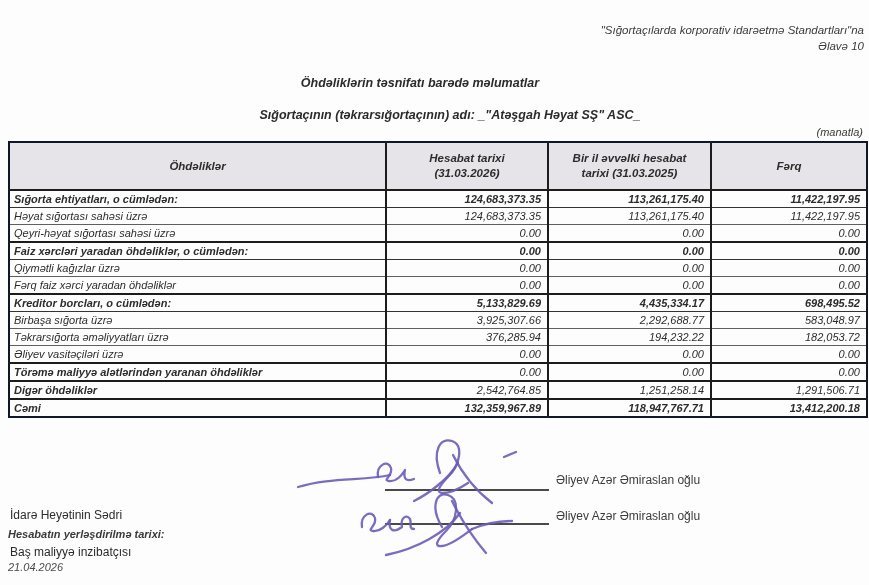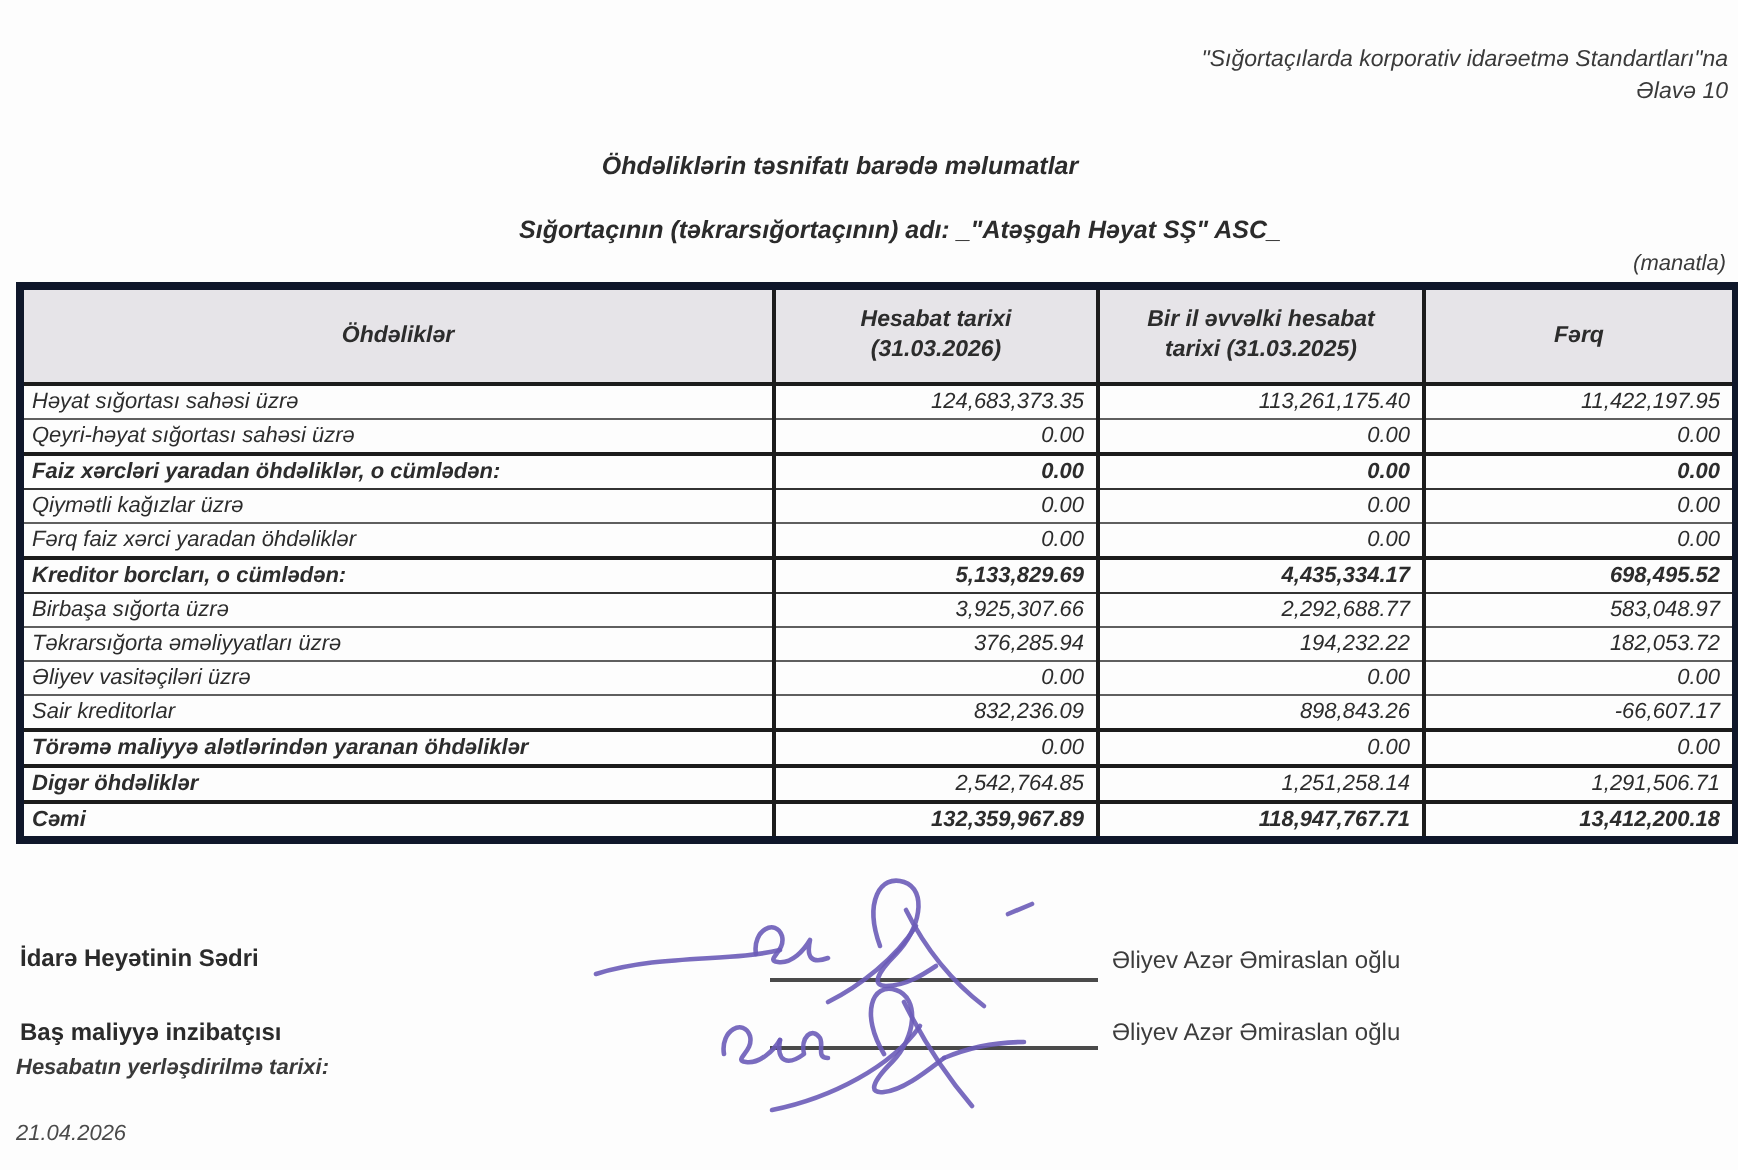--- a/index.html
+++ b/index.html
@@ -23,36 +23,36 @@
     position:absolute;top:126px;right:6px;font-style:italic;font-size:11px;color:#3a3a3a;
   }
   .tbl-wrap{position:absolute;top:141px;left:8px;}
   table.liab{
     border-collapse:collapse;width:858px;table-layout:fixed;
     font-style:italic;font-size:11px;color:#2c2c2c;
   }
   table.liab th, table.liab td{
     border:1px solid #5f5f5f;overflow:hidden;white-space:nowrap;
   }
-  table.liab{border:4px solid #0f172a;}
+  table.liab{border:2px solid #0f172a;}
   table.liab thead th{
     background:#e6e4e8;height:44px;font-weight:bold;font-style:italic;
     font-size:11.5px;text-align:center;vertical-align:middle;
     white-space:pre-line;line-height:15px;border-bottom:2px solid #1c1c1c;
     border-left:2px solid #1c1c1c;
   }
   table.liab thead th:first-child{border-left:none;}
   table.liab tbody td{height:15px;line-height:13px;padding:1px 0 0 0;}
   table.liab td.label{text-align:left;padding-left:4px;}
   table.liab td.val{text-align:right;padding-right:6px;border-left:2px solid #1c1c1c;}
   table.liab tr.section td{border-top:2px solid #1c1c1c;border-bottom:1.5px solid #333;}
   table.liab tr.section td.label{font-weight:bold;}
   table.liab tr.boldvals td.val{font-weight:bold;}
   .sig-area{position:absolute;top:443px;left:0;width:869px;height:142px;}
-  .sig-role{position:absolute;left:10px;font-weight:bold;font-size:12px;color:#2b2b2b;}
+  .sig-role{position:absolute;left:10px;font-weight:normal;font-size:12px;color:#2b2b2b;margin-top:36px;}
   .sig-role.r1{top:29px;}
   .sig-role.r2{top:66px;}
   .sig-line{position:absolute;height:2px;background:#4a4a4a;width:164px;left:385px;}
   .sig-line.l1{top:46px;}
   .sig-line.l2{top:80px;}
   .sig-name{position:absolute;left:556px;font-size:12px;color:#3c3c3c;}
   .sig-name.n1{top:30px;}
   .sig-name.n2{top:66px;}
   .sig-svg{position:absolute;left:290px;top:-8px;pointer-events:none;}
   .sig-path{fill:none;stroke:#6b5cb8;stroke-width:2.3;stroke-linecap:round;stroke-linejoin:round;opacity:.9;}
@@ -88,20 +88,26 @@
       <tr>
         <th>Öhdəliklər</th>
         <th>Hesabat tarixi
 (31.03.2026)</th>
         <th>Bir il əvvəlki hesabat
 tarixi (31.03.2025)</th>
         <th>Fərq</th>
       </tr>
     </thead>
     <tbody>
+        <tr class="section boldvals">
+          <td class="label">Sığorta ehtiyatları, o cümlədən:</td>
+          <td class="val">124,683,373.35</td>
+          <td class="val">113,261,175.40</td>
+          <td class="val">11,422,197.95</td>
+        </tr>
         <tr>
           <td class="label">Həyat sığortası sahəsi üzrə</td>
           <td class="val">124,683,373.35</td>
           <td class="val">113,261,175.40</td>
           <td class="val">11,422,197.95</td>
         </tr>
         <tr>
           <td class="label">Qeyri-həyat sığortası sahəsi üzrə</td>
           <td class="val">0.00</td>
           <td class="val">0.00</td>
@@ -141,26 +147,20 @@
           <td class="label">Təkrarsığorta əməliyyatları üzrə</td>
           <td class="val">376,285.94</td>
           <td class="val">194,232.22</td>
           <td class="val">182,053.72</td>
         </tr>
         <tr>
           <td class="label">Əliyev vasitəçiləri üzrə</td>
           <td class="val">0.00</td>
           <td class="val">0.00</td>
           <td class="val">0.00</td>
-        </tr>
-        <tr>
-          <td class="label">Sair kreditorlar</td>
-          <td class="val">832,236.09</td>
-          <td class="val">898,843.26</td>
-          <td class="val">-66,607.17</td>
         </tr>
         <tr class="section">
           <td class="label">Törəmə maliyyə alətlərindən yaranan öhdəliklər</td>
           <td class="val">0.00</td>
           <td class="val">0.00</td>
           <td class="val">0.00</td>
         </tr>
         <tr class="section">
           <td class="label">Digər öhdəliklər</td>
           <td class="val">2,542,764.85</td>

